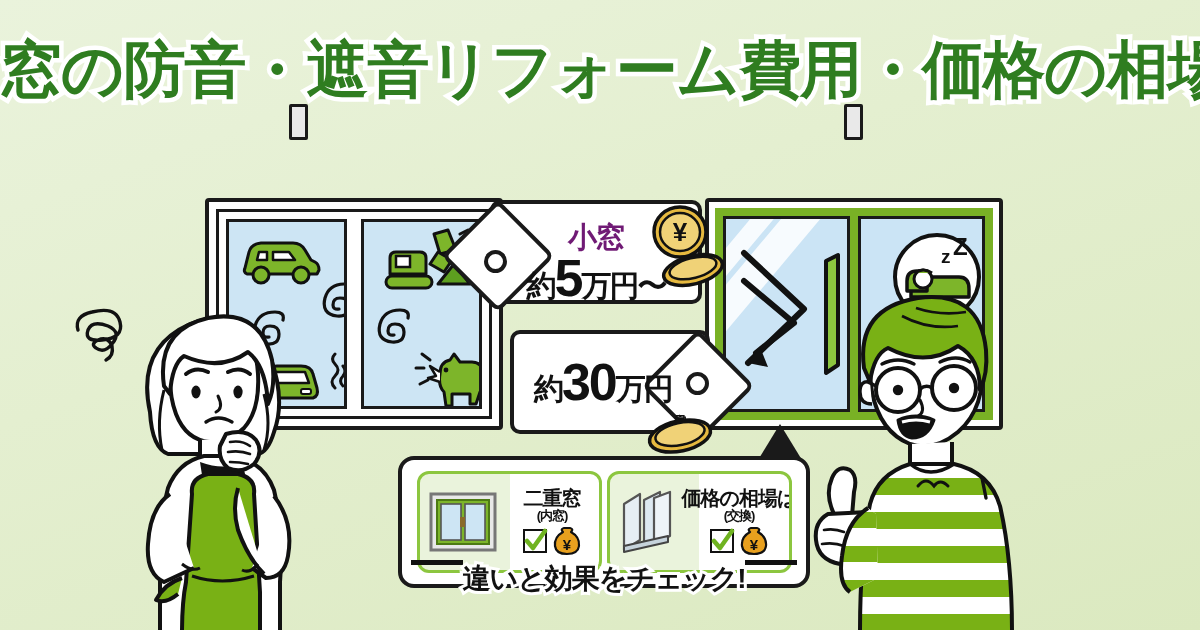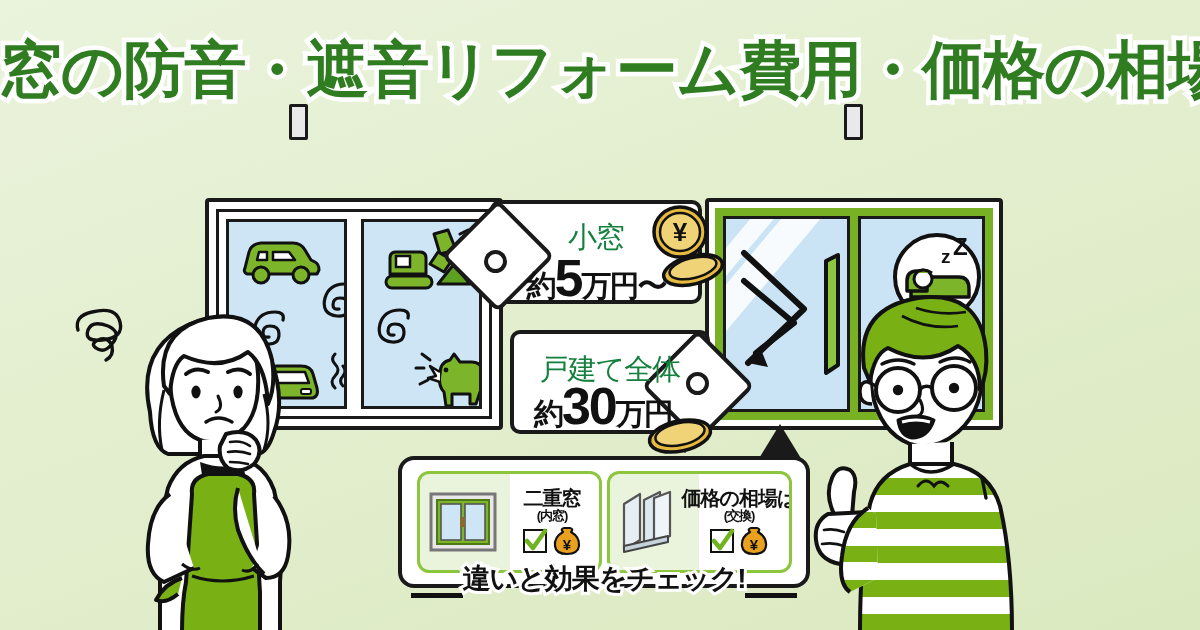--- a/index.html
+++ b/index.html
@@ -166,22 +166,22 @@
     position: relative;
     z-index: 2;
     width: 100%; height: 100%;
     display: flex;
     flex-direction: column;
     align-items: center;
     justify-content: center;
   }
   .tag-head {
     font-size: 29px;
-    font-weight: 400;
-    color: #15803d;
+    font-weight: 700;
+    color: #701a75;
     line-height: 1;
     letter-spacing: -1px;
     margin-top: 20px;
   }
   #tag-small .tag-head { margin-bottom: 4px; }
   .tag-amount {
     font-size: 30px;
     font-weight: 700;
     color: #111;
     line-height: 1;
@@ -277,21 +277,21 @@
     align-items: center;
     gap: 4px;
     margin-top: 3px;
   }
   #compare-caption-wrap {
     position: absolute;
     left: 398px;
     top: 560px;
     width: 412px;
     display: flex;
-    align-items: flex-end;
+    align-items: flex-start;
     justify-content: center;
     z-index: 8;
   }
   #compare-caption {
     font-size: 28px;
     font-weight: 700;
     color: #111;
     -webkit-text-stroke: 6px #ffffff;
     paint-order: stroke fill;
     white-space: nowrap;
@@ -425,21 +425,20 @@
     <text x="30" y="37" text-anchor="middle" font-family="Liberation Sans, sans-serif" font-size="26" font-weight="700" fill="#111">¥</text>
   </svg>
   <svg class="ico" style="left:660px;top:250px;z-index:4;" width="66" height="40" viewBox="0 0 66 40">
     <ellipse cx="33" cy="20" rx="30" ry="14" fill="#e6b93f" stroke="#111" stroke-width="3.5" transform="rotate(-14 33 20)"></ellipse>
     <ellipse cx="33" cy="18" rx="24" ry="10" fill="#f0d277" stroke="#111" stroke-width="2.5" transform="rotate(-14 33 18)"></ellipse>
   </svg>
 
   <div id="tag-whole-point" class="tag-point"></div>
   <div id="tag-whole" class="tag">
     <div class="tag-body">
-      <div class="tag-head">戸建て全体</div>
       <div class="tag-amount">
         <span>約</span>
           <span class="big">30</span>
           <span>万円</span>
           <span class="tag-note">目安</span>
       </div>
     </div>
   </div>
   <div id="tag-whole-hole" class="tag-hole"></div>
   <svg class="ico" style="left:645px;top:414px;z-index:4;" width="70" height="44" viewBox="0 0 70 44">

